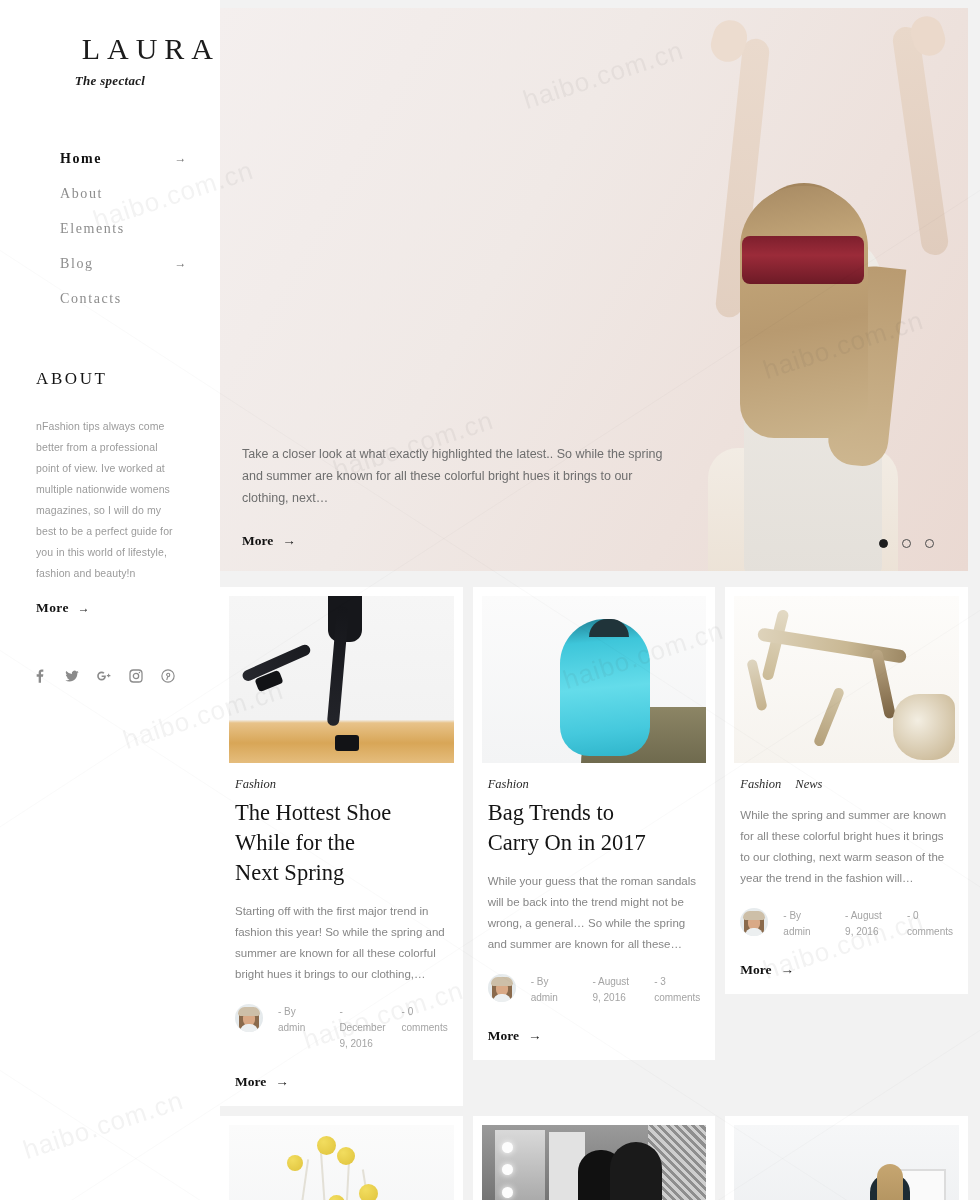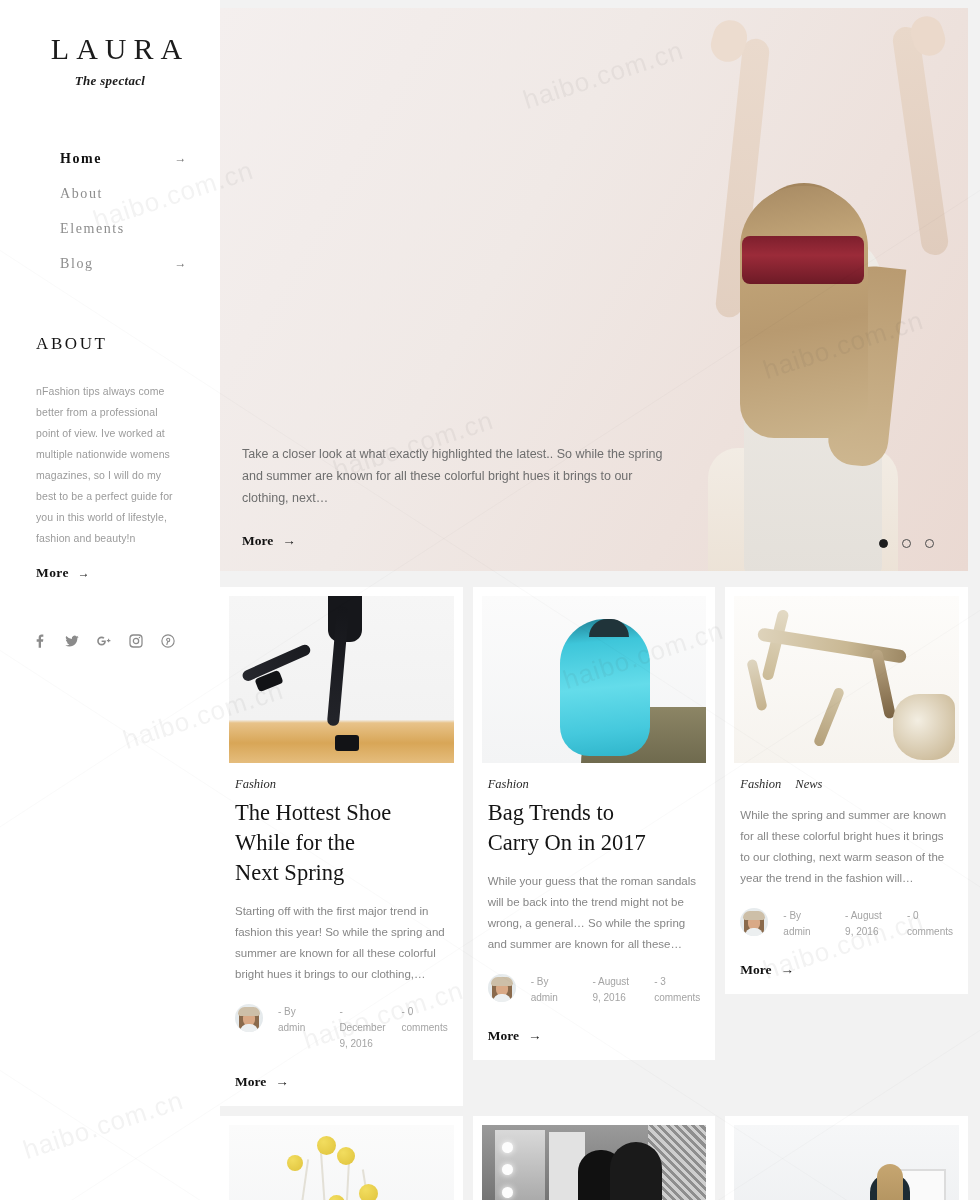--- a/index.html
+++ b/index.html
@@ -23,20 +23,21 @@
     z-index: 5;
   }
   .brand { text-align: center; padding-top: 32px; }
   .brand-title {
     font-family: "Liberation Serif", serif;
     font-size: 30px;
     letter-spacing: 7px;
     color: #1c1c1c;
     font-weight: 400;
     padding-left: 20px;
+    text-align: right;
   }
   .brand-sub {
     font-family: "Liberation Serif", serif;
     font-style: italic;
     font-weight: bold;
     font-size: 13px;
     color: #1c1c1c;
     margin-top: 7px;
     letter-spacing: .3px;
   }
@@ -312,20 +313,24 @@
         <span>About</span>
         <span class="nav-arrow"></span>
       </div>
       <div class="nav-item">
         <span>Elements</span>
         <span class="nav-arrow"></span>
       </div>
       <div class="nav-item">
         <span>Blog</span>
         <span class="nav-arrow">→</span>
+      </div>
+      <div class="nav-item">
+        <span>Contacts</span>
+        <span class="nav-arrow"></span>
       </div>
     </nav>
 
     <section class="about">
       <h2 class="about-title">ABOUT</h2>
       <p class="about-text">nFashion tips always come better from a professional point of view. Ive worked at multiple nationwide womens magazines, so I will do my best to be a perfect guide for you in this world of lifestyle, fashion and beauty!n</p>
       <a class="more-link">
         <span>More</span>
         <span class="arw">→</span>
       </a>

